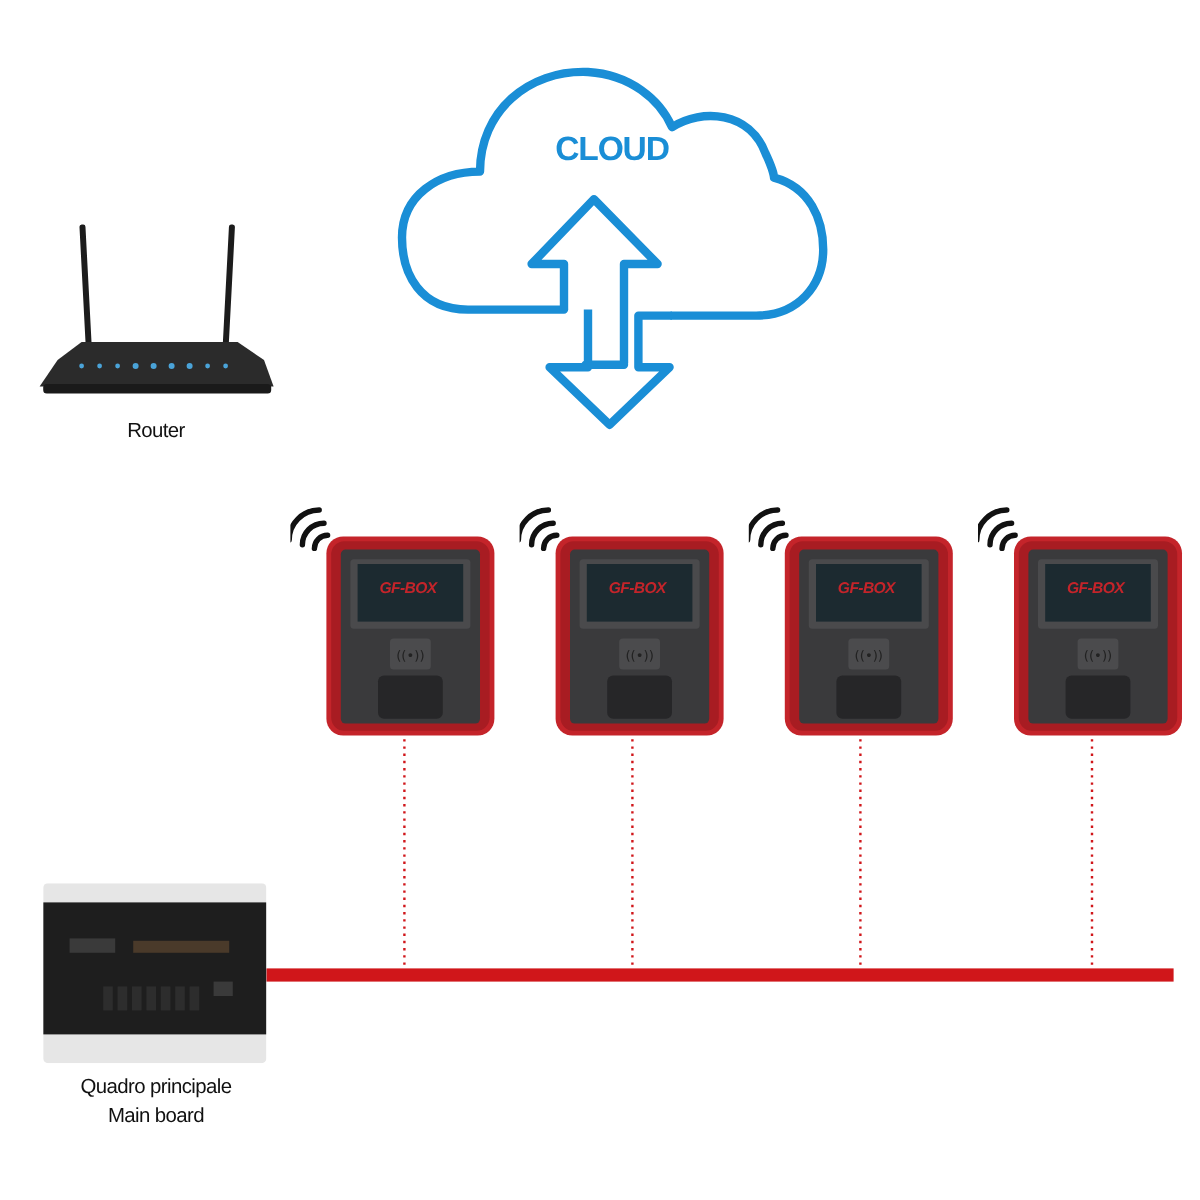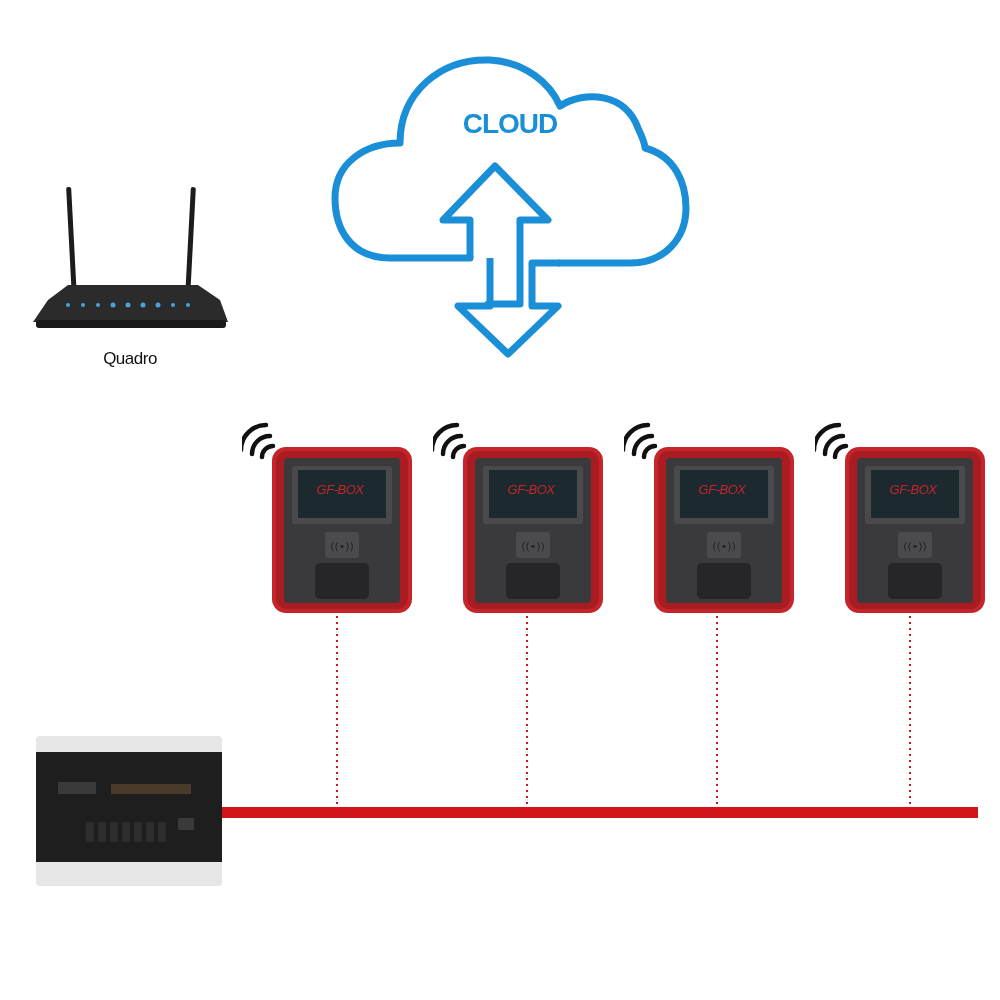--- a/index.html
+++ b/index.html
@@ -8,21 +8,21 @@
   #cloud-svg { position:absolute; left:330px; top:48px; width:362px; height:312px; }
   .cloud-label { position:absolute; left:420px; top:108px; width:180px; text-align:center;
                  font-family:"Liberation Sans", sans-serif; font-weight:bold; font-size:28px;
                  color:#1a8ed6; letter-spacing:-1px; }
   #router-svg { position:absolute; left:28px; top:182px; width:210px; height:160px; }
   .router-label { position:absolute; left:60px; top:349px; width:140px; text-align:center;
                   font-size:17px; color:#111; letter-spacing:-0.5px; }
   .charger { position:absolute; top:420px; width:175px; height:195px; }
   .charger svg { width:175px; height:195px; }
   .charger .logo { position:absolute; left:62px; top:62px; width:72px; text-align:center;
-                   font-family:"Liberation Sans", sans-serif; font-weight:normal; font-size:13px;
+                   font-family:"Liberation Sans", sans-serif; font-weight:bold; font-size:13px;
                    color:#c4242a; font-style:italic; letter-spacing:-0.5px; }
   #wires-svg { position:absolute; left:0; top:600px; width:1000px; height:240px; }
   #board-svg { position:absolute; left:36px; top:736px; width:186px; height:150px; }
   .board-label { position:absolute; left:30px; top:894px; width:200px; text-align:center;
                  font-size:17px; color:#111; line-height:24px; letter-spacing:-0.5px; }
 </style>
 </head>
 <body>
 
 <div>
@@ -45,21 +45,21 @@
         <circle cx="55" cy="123" r="2"></circle>
         <circle cx="70" cy="123" r="2"></circle>
       <circle cx="85" cy="123" r="2.5"></circle>
         <circle cx="100" cy="123" r="2.5"></circle>
         <circle cx="115" cy="123" r="2.5"></circle>
       <circle cx="130" cy="123" r="2.5"></circle>
         <circle cx="145" cy="123" r="2"></circle>
         <circle cx="160" cy="123" r="2"></circle>
     </g>
   </svg>
-  <div class="router-label">Quadro</div>
+  <div class="router-label">Router</div>
 </div>
 
 <div id="chargers">
     <div class="charger" style="left: 242px;">
     <svg viewBox="0 0 175 195">
       <g fill="none" stroke="#111" stroke-width="4.5" stroke-linecap="round">
         <path d="M10,34 A18,18 0 0 1 28,16"></path>
         <path d="M3,34 A25,25 0 0 1 28,9" transform="translate(-4 -4)"></path>
         <path d="M17,34 A11,11 0 0 1 28,23" transform="translate(3 3)"></path>
       </g>
@@ -151,14 +151,16 @@
         <rect x="62" y="86" width="8" height="20"></rect>
       <rect x="74" y="86" width="8" height="20"></rect>
         <rect x="86" y="86" width="8" height="20"></rect>
       <rect x="98" y="86" width="8" height="20"></rect>
         <rect x="110" y="86" width="8" height="20"></rect>
       <rect x="122" y="86" width="8" height="20"></rect>
     </g>
     <rect x="142" y="82" width="16" height="12" fill="#3a3a3a"></rect>
   </svg>
   <div class="board-label">
+    <div>Quadro principale</div>
+    <div>Main board</div>
   </div>
 </div>
 
 </body></html>

